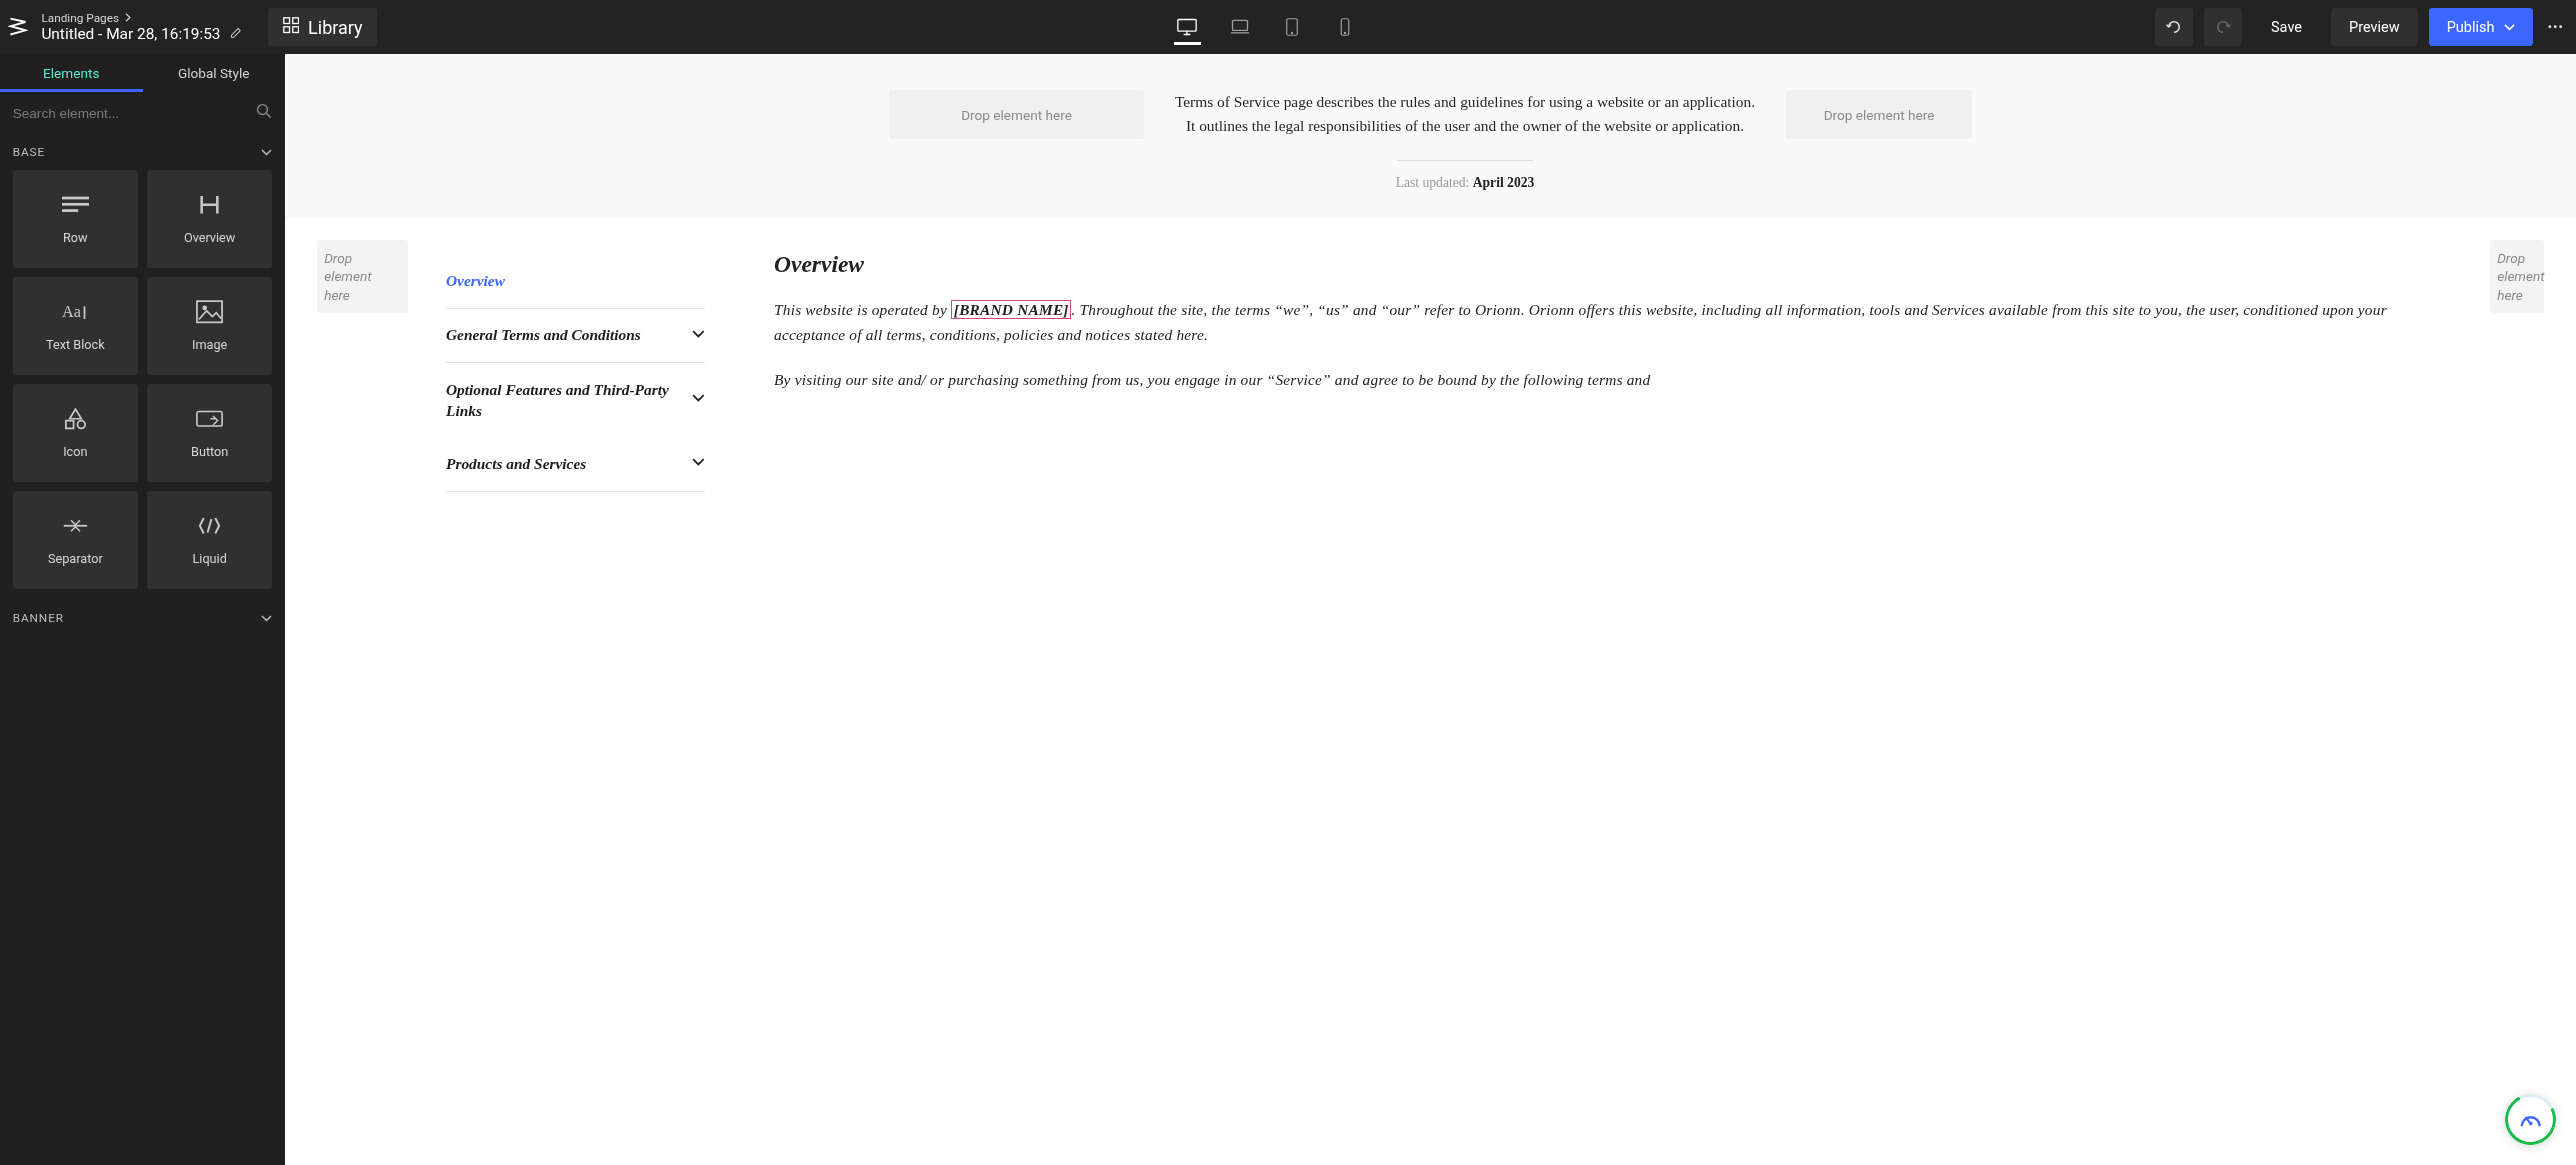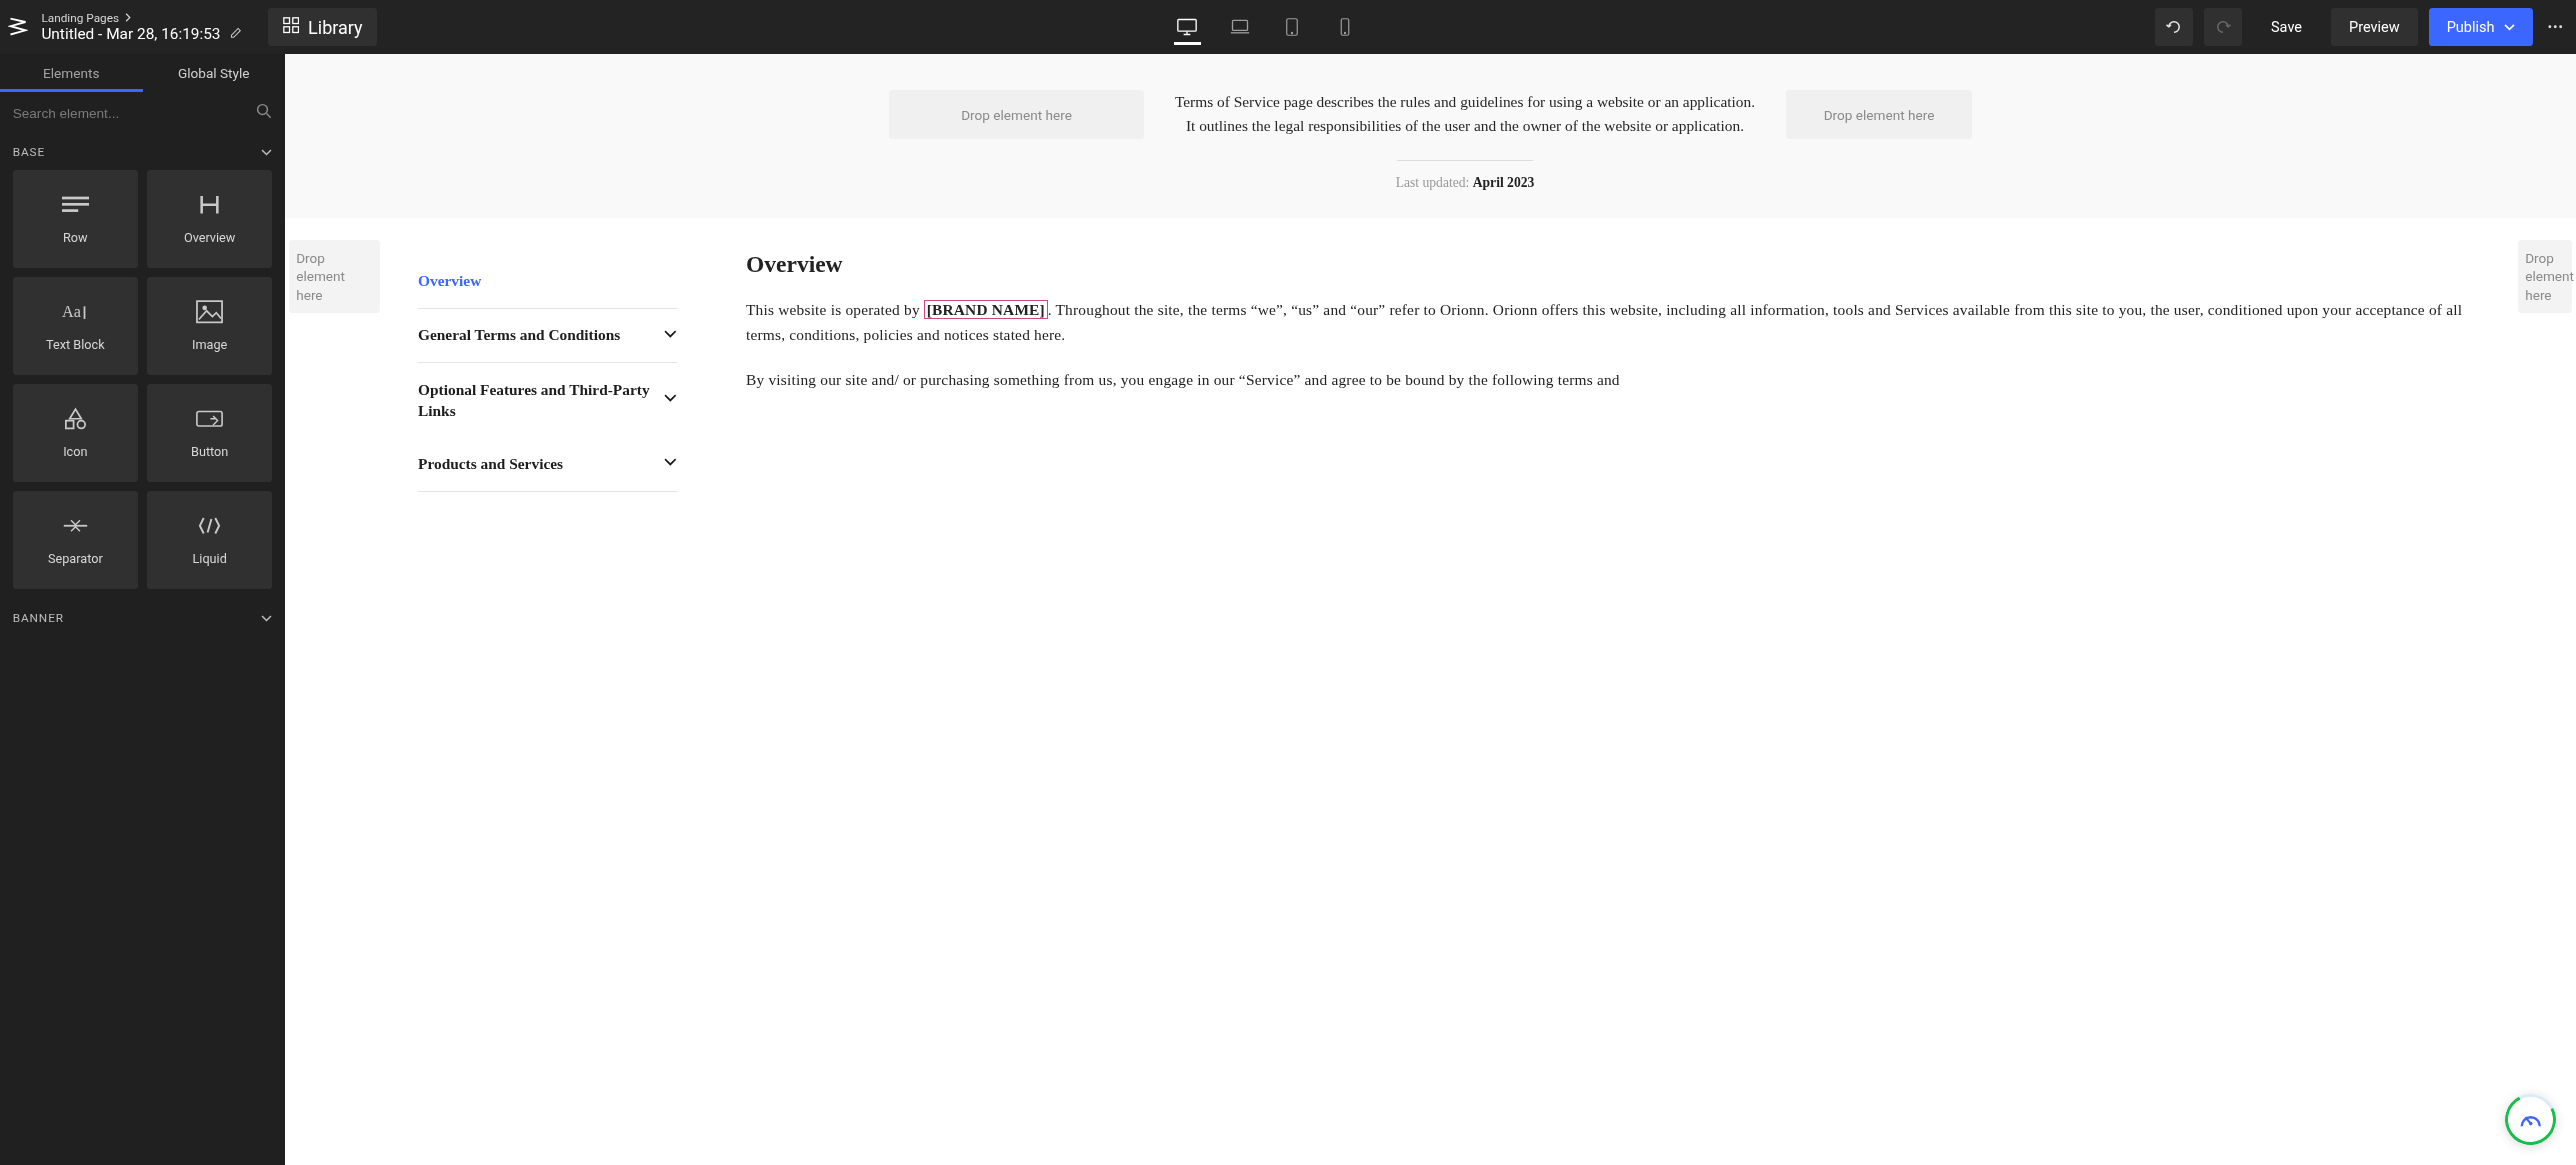--- a/index.html
+++ b/index.html
@@ -31,21 +31,21 @@
 .txt-btn.dark { background: #303030; }
 .txt-btn.primary { background: #3c67ff; gap: 9px; }
 .more-btn { width: 23.5px; height: 38px; display: flex; align-items: center; justify-content: center; cursor: pointer; }
 
 
 .workspace { display: flex; height: calc(100% - 54px); }
 
 .sidebar { width: 285px; background: #202020; color: #fff; display: flex; flex-direction: column; }
 .side-tabs { display: flex; height: 38px; }
 .side-tab { flex: 1; display: flex; align-items: center; justify-content: center; font-size: 13.6px; color: #d0d0d0; cursor: pointer; position: relative; }
-.side-tab.active { color: #a3a3a3; }
+.side-tab.active { color: #5eead4; }
 .side-tab.active::after { content: ""; position: absolute; bottom: 0; left: 0; right: 0; height: 2.7px; background: #3c67ff; }
 
 .search-wrap { display: flex; align-items: center; padding: 0 12.7px; height: 42px; }
 .search-wrap input { flex:1; background: transparent; border: none; outline: none; color: #fff; font-size: 13.6px; }
 .search-wrap input::placeholder { color: #7a7a7a; }
 .search-wrap svg { width: 16.3px; height: 16.3px; }
 
 .side-group { padding: 0 12.7px; }
 .group-header { display: flex; align-items: center; justify-content: space-between; height: 36px; font-size: 11.8px; letter-spacing: 0.9px; color: #bdbdbd; cursor: pointer; }
 .grid { display: grid; grid-template-columns: 1fr 1fr; gap: 9px; padding-bottom: 11px; }
@@ -57,21 +57,21 @@
 .canvas { flex: 1; background: #fff; overflow: auto; position: relative; }
 .page-top { background: #f9f9f9; padding: 36px 0 27px; display: flex; justify-content: center; gap: 27px; }
 .drop-slim { background: #f0f0f0; border-radius: 3.6px; height: 49px; width: 255px; display: flex; align-items: center; justify-content: center; color: #8a8a8a; font-size: 13.6px; }
 .hero { width: 588px; text-align: center; }
 .hero h1 { font-family: Georgia, "Times New Roman", serif; font-size: 38px; font-weight: 700; color: #1d1d1d; margin-bottom: 18px; }
 .hero p { font-family: Georgia, serif; font-size: 15.4px; line-height: 1.55; color: #262626; }
 .divider { width: 136px; height: 0.9px; background: #ddd; margin: 22px auto 14.5px; }
 .last-upd { font-family: Georgia, serif; font-size: 13.6px; color: #999; }
 .last-upd b { color: #222; }
 
-.page-body { display: flex; padding: 22px 4px 36px; gap: 20px; }
+.page-body { display: flex; padding: 22px 32px 36px; gap: 20px; font-style: italic; }
 .drop-col { background: #f3f3f3; border-radius: 3.6px; width: 91px; padding: 9px 7.2px; color: #8a8a8a; font-size: 13.6px; line-height: 1.35; align-self: flex-start; }
 .body-inner { flex: 1; display: flex; gap: 69px; padding: 0 18px; }
 
 .toc { width: 259px; padding-top: 14.5px; }
 .toc-item { display: flex; align-items: center; justify-content: space-between; padding: 16.3px 0; border-bottom: 0.9px solid #e3e3e3; cursor: pointer; font-family: Georgia, serif; font-size: 15.4px; font-weight: 700; color: #1d1d1d; line-height: 1.35; }
 .toc-item.active { color: #3c67ff; }
 .toc-item svg { width: 12.7px; height: 12.7px; flex-shrink: 0; }
 
 .content { flex: 1; font-family: Georgia, serif; color: #222; }
 .content h2 { font-size: 23.5px; font-weight: 800; margin: 11px 0 20px; }

